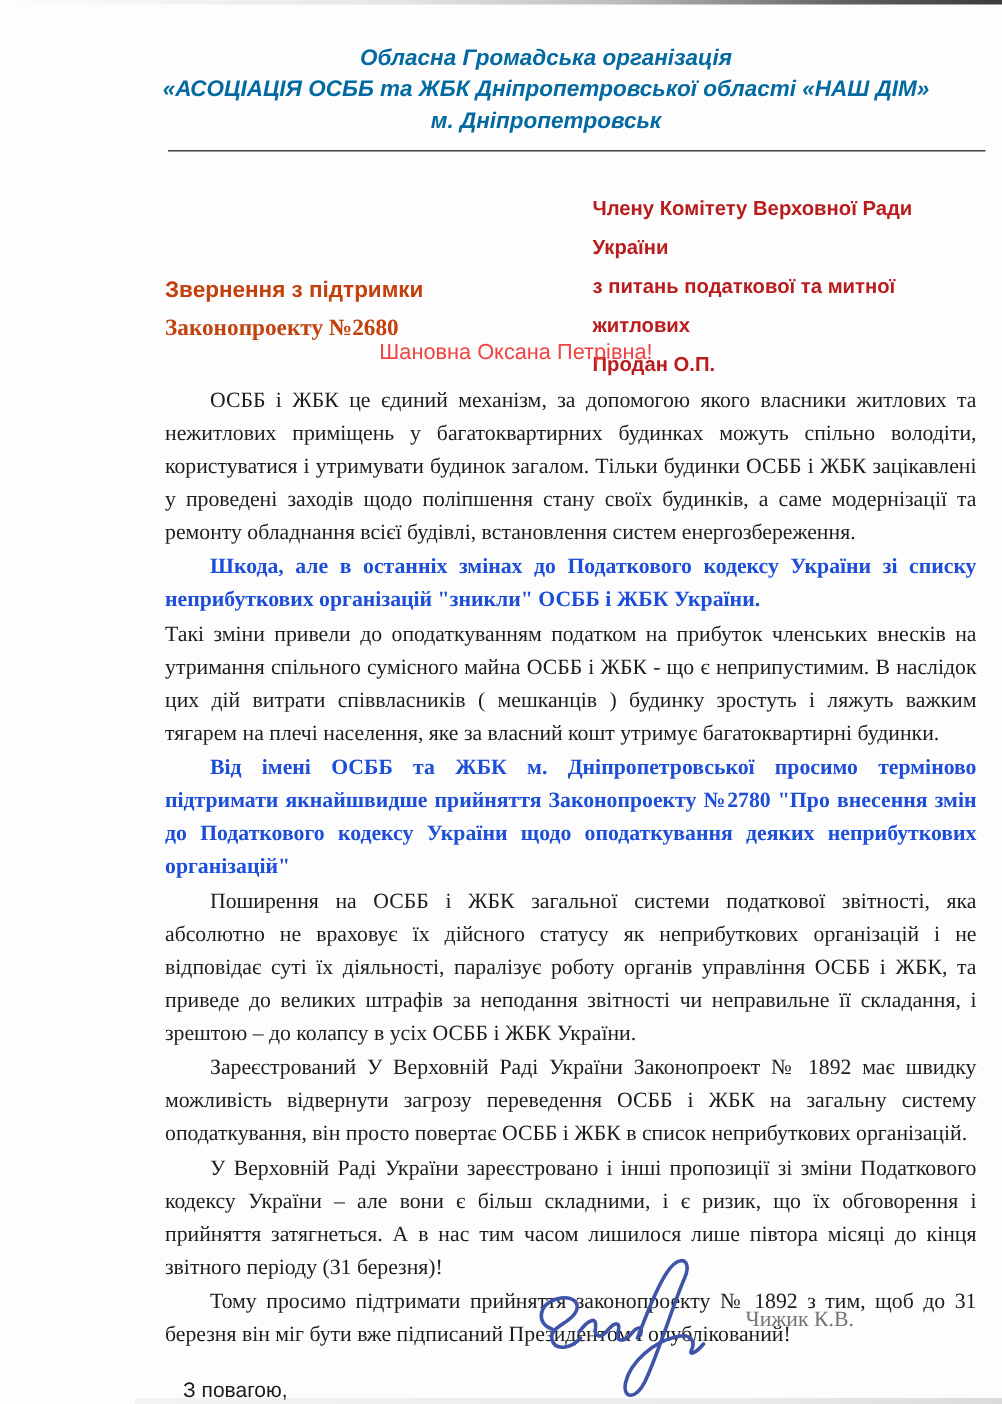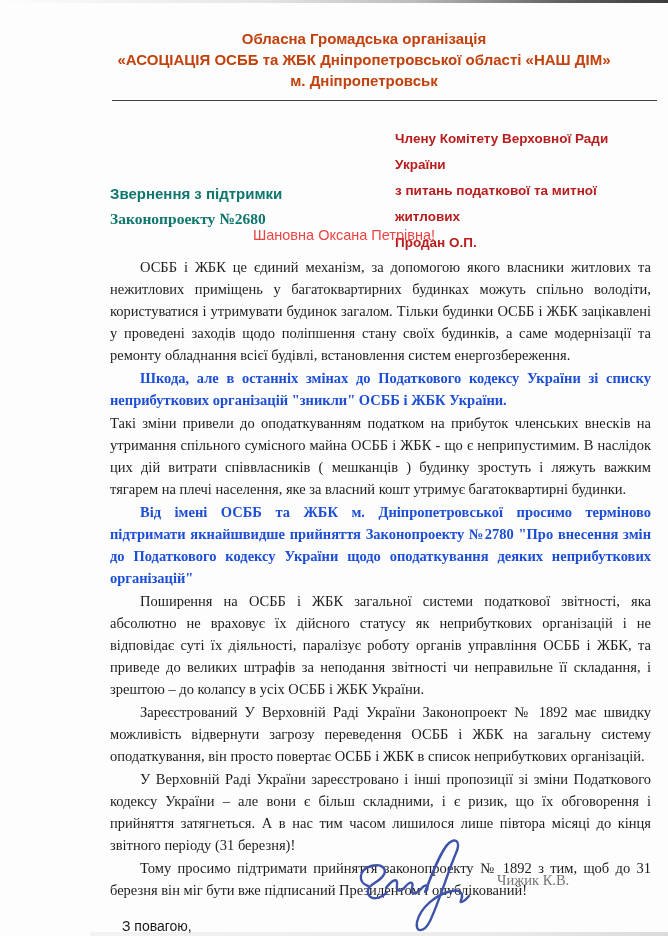--- a/index.html
+++ b/index.html
@@ -39,21 +39,22 @@
       rgba(130,130,130,0.28) 100%);
   }
   .letterhead {
     position: absolute;
     top: 28px; left: 60px; width: 608px;
     text-align: center;
     font-family: "Liberation Sans", sans-serif;
     font-weight: bold;
     font-size: 15px;
     line-height: 21px;
-    color: #c2410c;
+    color: #0369a1;
+    font-style: italic;
   }
   .rule {
     position: absolute;
     top: 100px; left: 112px; width: 545px;
     border-top: 1.6px solid #3f3f3f;
   }
   .recipient {
     position: absolute;
     top: 126px; left: 395px; width: 265px;
     font-family: "Liberation Sans", sans-serif;
@@ -61,21 +62,21 @@
     font-size: 13.5px;
     line-height: 26px;
     color: #b91c1c;
   }
   .subject {
     position: absolute;
     top: 181px; left: 110px; width: 280px;
     font-size: 15px;
     line-height: 25px;
     font-weight: bold;
-    color: #0f766e;
+    color: #c2410c;
   }
   .subject .sans { font-family: "Liberation Sans", sans-serif; }
   .subject .serif { font-family: "Liberation Serif", serif; font-size: 15.5px; }
   .salutation {
     position: absolute;
     top: 227px; left: 20px; width: 648px;
     text-align: center;
     font-family: "Liberation Sans", sans-serif;
     font-size: 14.5px;
     color: #ef4444;

